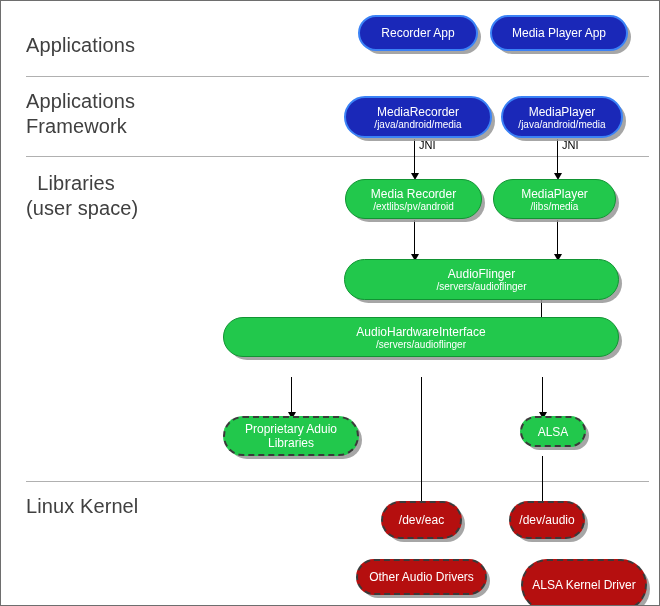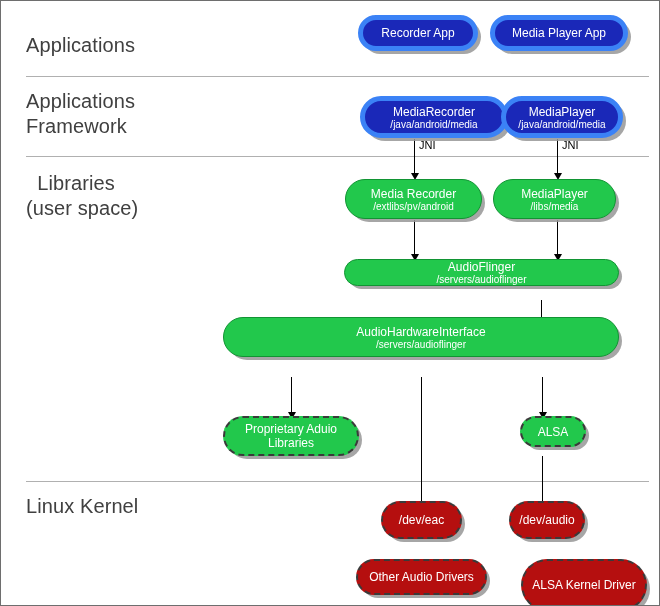--- a/index.html
+++ b/index.html
@@ -75,21 +75,21 @@
     line-height: 14px;
     white-space: pre;
   }
   .node .sub {
     font-size: 10px;
     line-height: 11px;
     white-space: pre;
   }
   .node.blue {
     background: #1a28b8;
-    border: 5px solid #3b82f6;
+    border: 2px solid #3b82f6;
   }
   .node.green {
     background: #22c84c;
     border: 1px solid #119433;
   }
   .node.green.dashed {
     border: 2px dashed #3a3a3a;
     align-items: center;
   }
   .node.red {
@@ -146,41 +146,41 @@
   <div class="arrowhead" style="left:538px; top:507px;"></div>
 
   <div class="node blue" style="left:357px; top:14px; width:120px; height:36px;">
     <span class="title">Recorder App</span>
   </div>
 
   <div class="node blue" style="left:489px; top:14px; width:138px; height:36px;align-items:center;">
     <span class="title">Media Player App</span>
   </div>
 
-  <div class="node blue" style="left:359px; top:95px; width:148px; height:42px;">
+  <div class="node blue" style="left:343px; top:95px; width:148px; height:42px;">
     <span class="title">MediaRecorder</span>
     <span class="sub">/java/android/media</span>
   </div>
 
   <div class="node blue" style="left:500px; top:95px; width:122px; height:42px;">
     <span class="title">MediaPlayer</span>
     <span class="sub">/java/android/media</span>
   </div>
 
   <div class="node green" style="left:344px; top:178px; width:137px; height:40px;">
     <span class="title">Media Recorder</span>
     <span class="sub">/extlibs/pv/android</span>
   </div>
 
   <div class="node green" style="left:492px; top:178px; width:123px; height:40px;">
     <span class="title">MediaPlayer</span>
     <span class="sub">/libs/media</span>
   </div>
 
-  <div class="node green" style="left:343px; top:258px; width:275px; height:27px;">
+  <div class="node green" style="left:343px; top:258px; width:275px; height:41px;">
     <span class="title">AudioFlinger</span>
     <span class="sub">/servers/audioflinger</span>
   </div>
 
   <div class="node green" style="left:222px; top:316px; width:396px; height:40px;">
     <span class="title">AudioHardwareInterface</span>
     <span class="sub">/servers/audioflinger</span>
   </div>
 
   <div class="node green dashed" style="left:222px; top:415px; width:136px; height:40px;">

